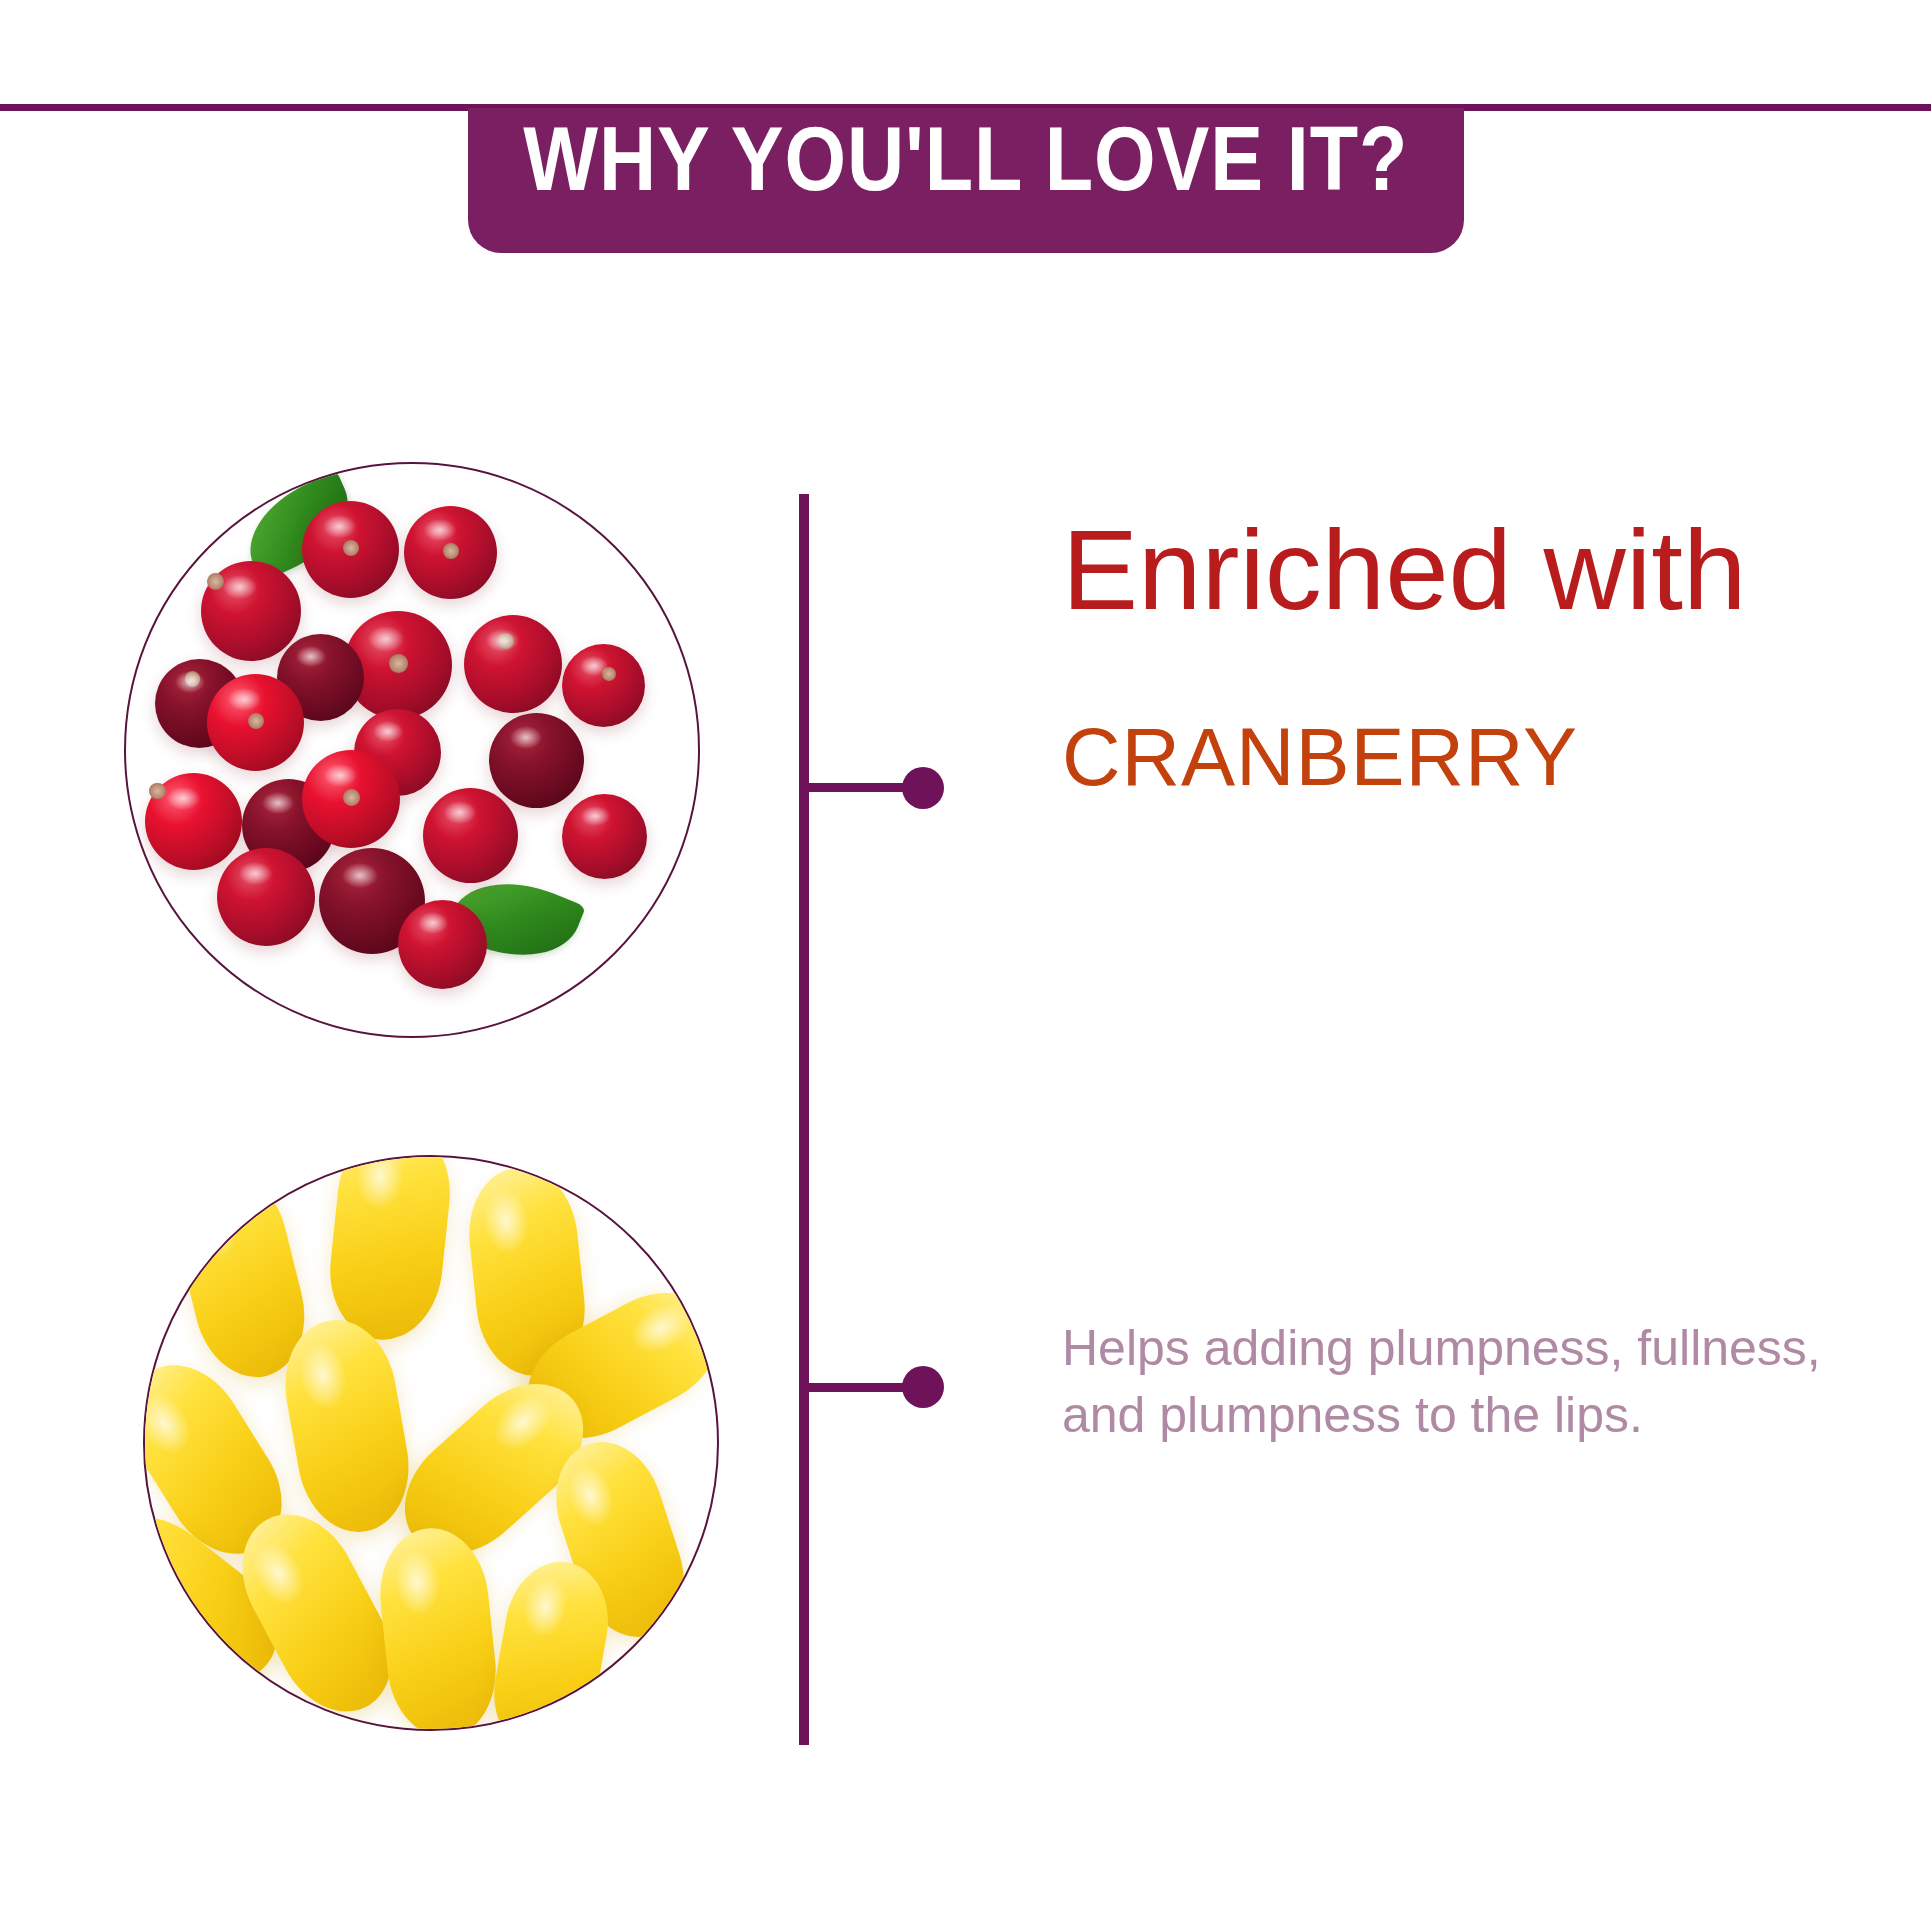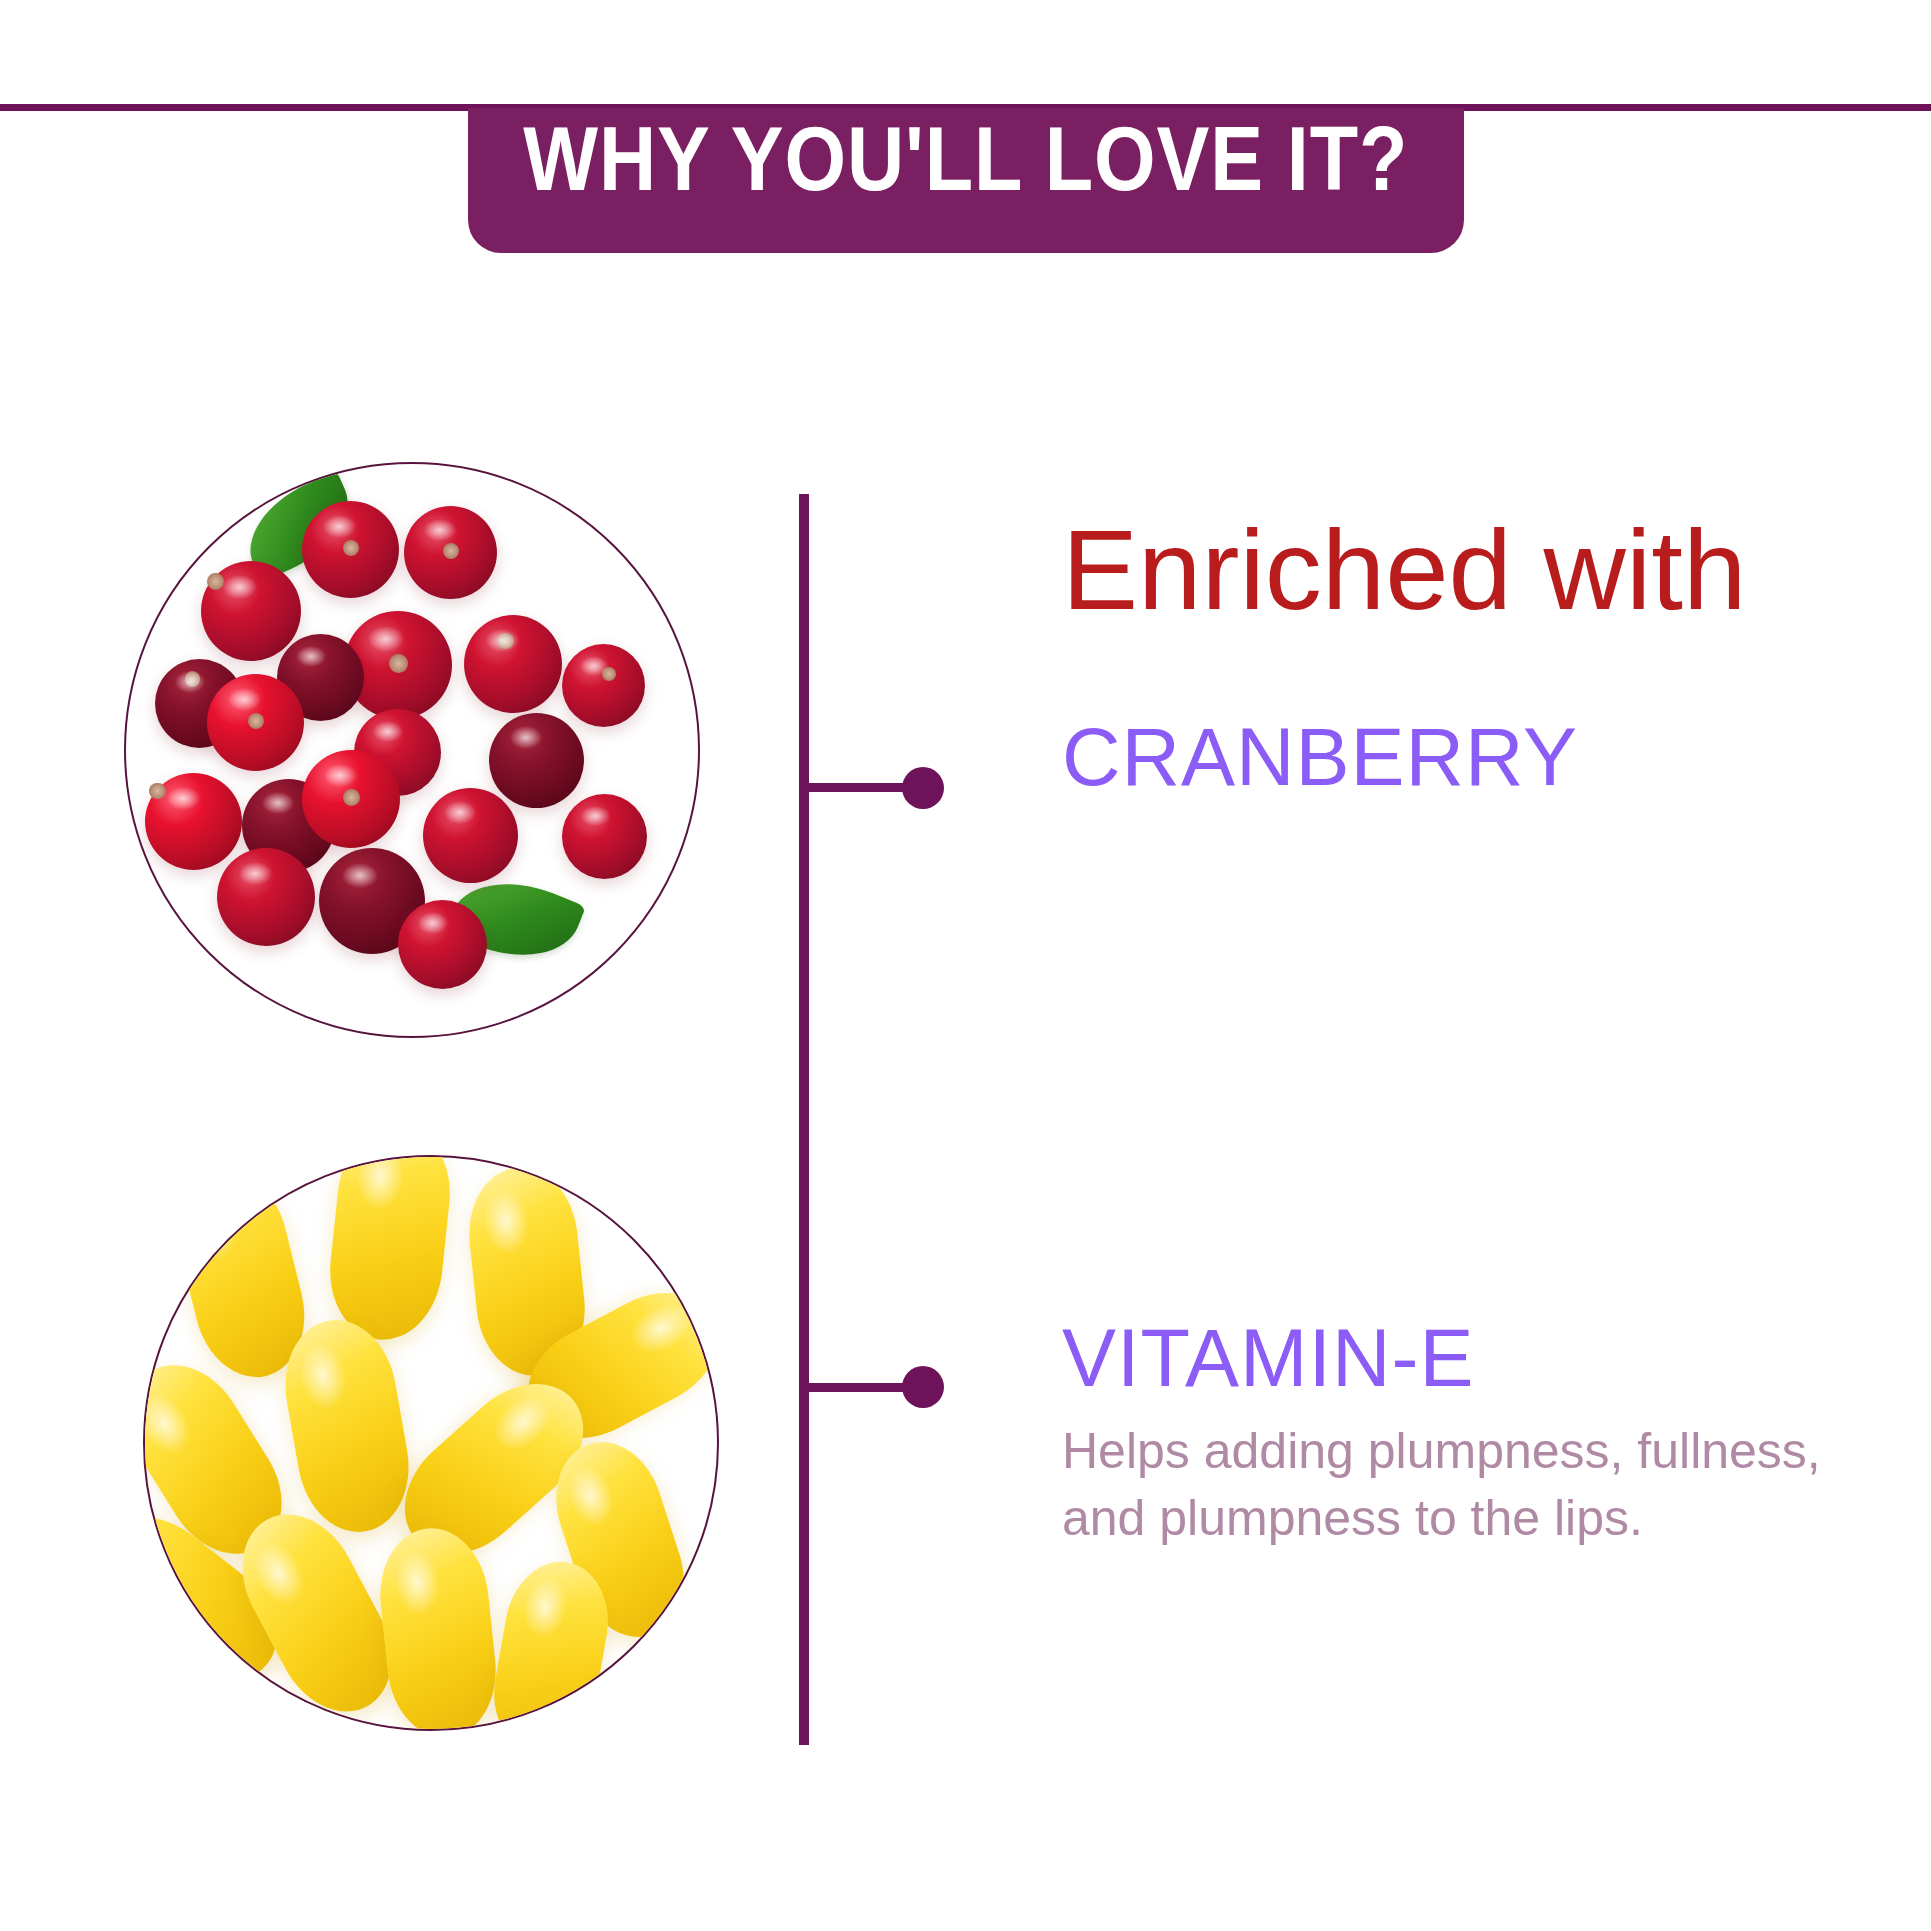--- a/index.html
+++ b/index.html
@@ -127,21 +127,21 @@
     line-height:1.05;
     letter-spacing:0px;
     white-space:nowrap;
   }
 
   .item{position:absolute;left:1062px;width:792px;}
   .item.item-1{top:714px;}
   .item.item-2{top:1315px;}
 
   .item-title{
-    color:#8b5cf6;
+    color:#c2410c;
     font-family:"Liberation Sans Narrow","Liberation Sans",sans-serif;
     font-weight:normal;
     font-size:81px;
     line-height:1.08;
     letter-spacing:1px;
     margin:0 0 15.4px 0;
     white-space:nowrap;
   }
   .item-desc{
     color:#B08AA4;
@@ -233,16 +233,15 @@
   </div>
 </div>
 
 <div class="enriched">Enriched with</div>
 
 <div class="item item-1">
   <div class="item-title">CRANBERRY</div>
 </div>
 
 <div class="item item-2">
-  <div class="item-title">VITAMIN-E</div>
   <div class="item-desc">Helps adding plumpness, fullness, and plumpness to the lips.</div>
 </div>
 
 
 </body></html>

